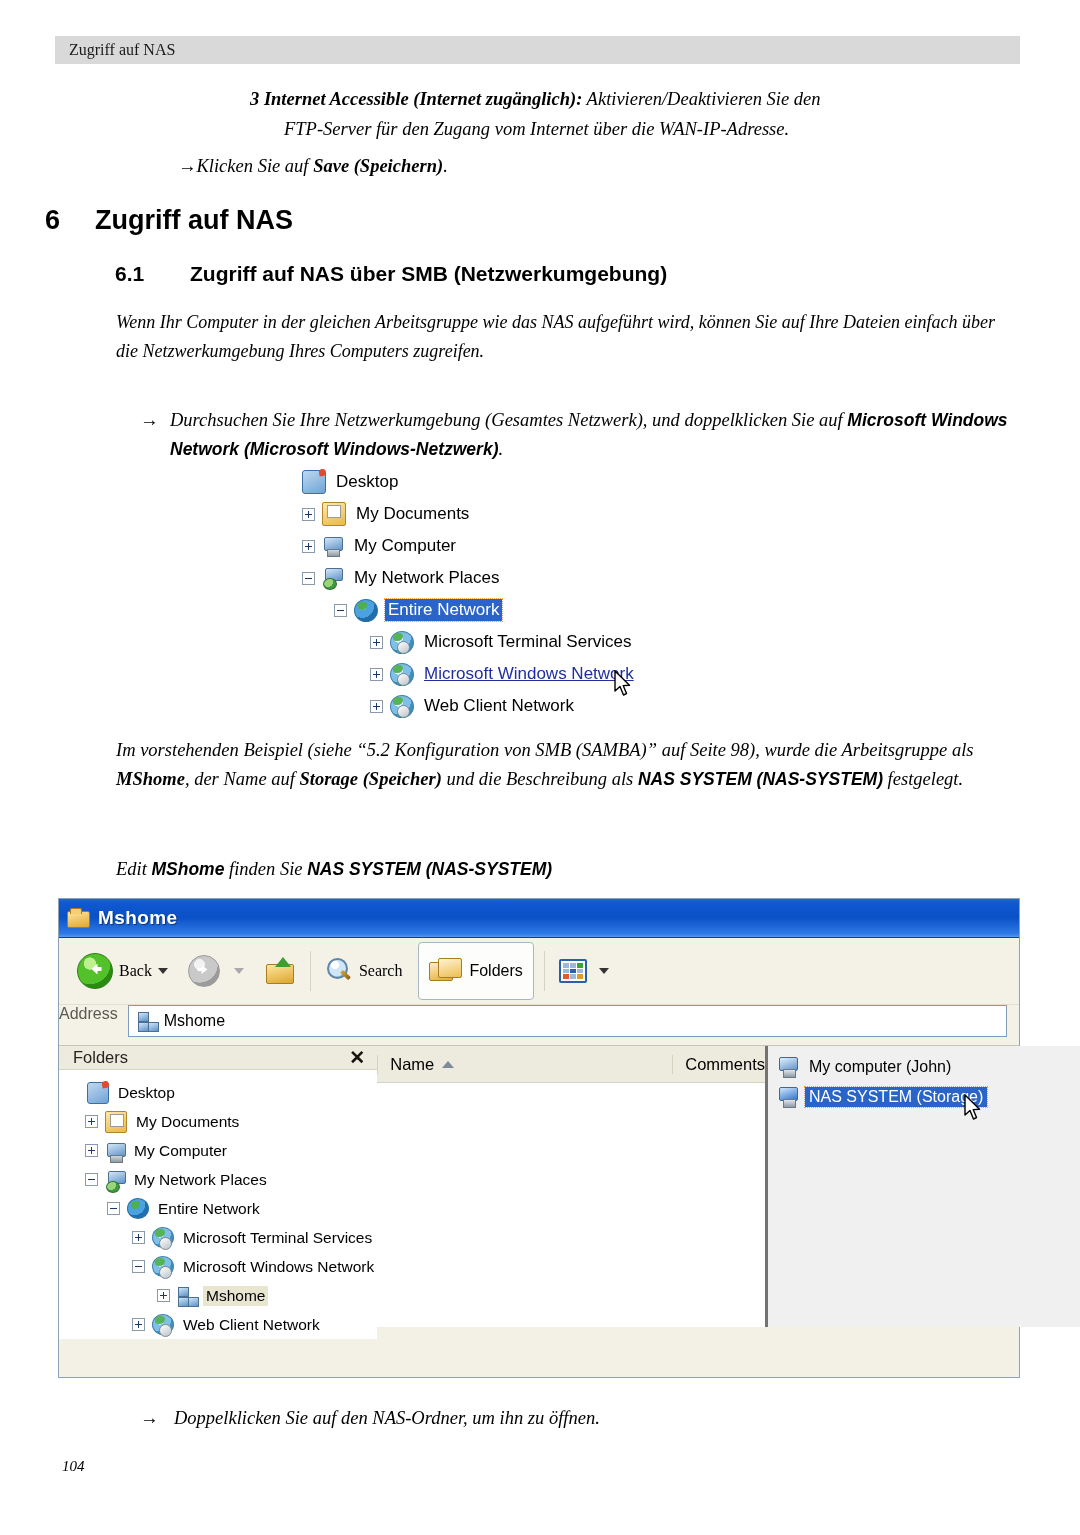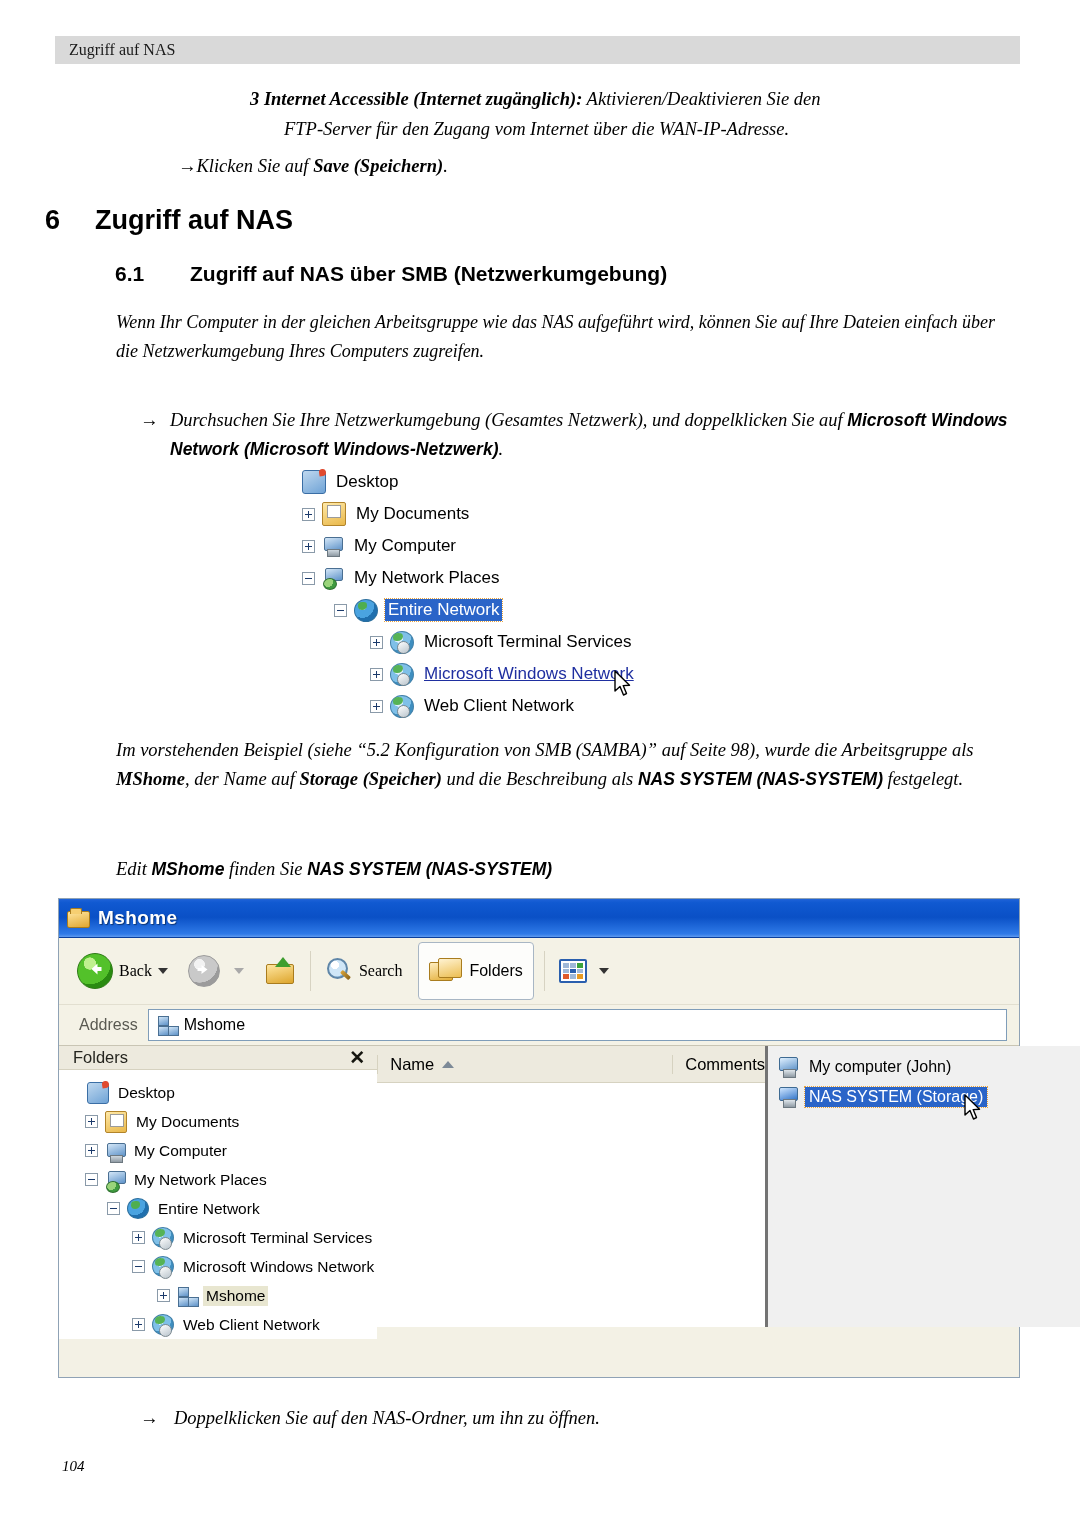--- a/index.html
+++ b/index.html
@@ -295,22 +295,22 @@
     grid-template-columns:repeat(3,1fr); grid-template-rows:repeat(3,1fr);
     gap:1px; padding:2px; box-sizing:border-box;
   }
   .ico-views i{ display:block; background:#9fb8d8; }
   .ico-views i:nth-child(3){ background:#3ba33b; }
   .ico-views i:nth-child(7){ background:#e05a2a; }
   .ico-views i:nth-child(9){ background:#e79a22; }
   .ico-views i:nth-child(5){ background:#2a5fae; }
 
   .addrbar{
-    height:40px; background:#f4f2e6; display:flex; align-items:center;
-    padding-left:20px; border-bottom:1px solid #c9c5b4;
+    height:40px; background:#f4f2e6; display:flex; align-items:flex-start;
+    padding-left:0; border-bottom:1px solid #c9c5b4;
   }
   .addrbar .albl{ font-size:16px; color:#5a5a52; margin-right:10px; }
   .addrfield{
     flex:1; height:30px; margin-right:12px; background:#ffffff;
     border:1px solid #7f9db9; display:flex; align-items:center; padding-left:6px; gap:7px;
   }
   .addrfield .av{ font-size:16px; }
 
   .panes{ display:flex; height:281px; }
   .pane-left{ width:440px; background:#fff; display:flex; flex-direction:column; }

